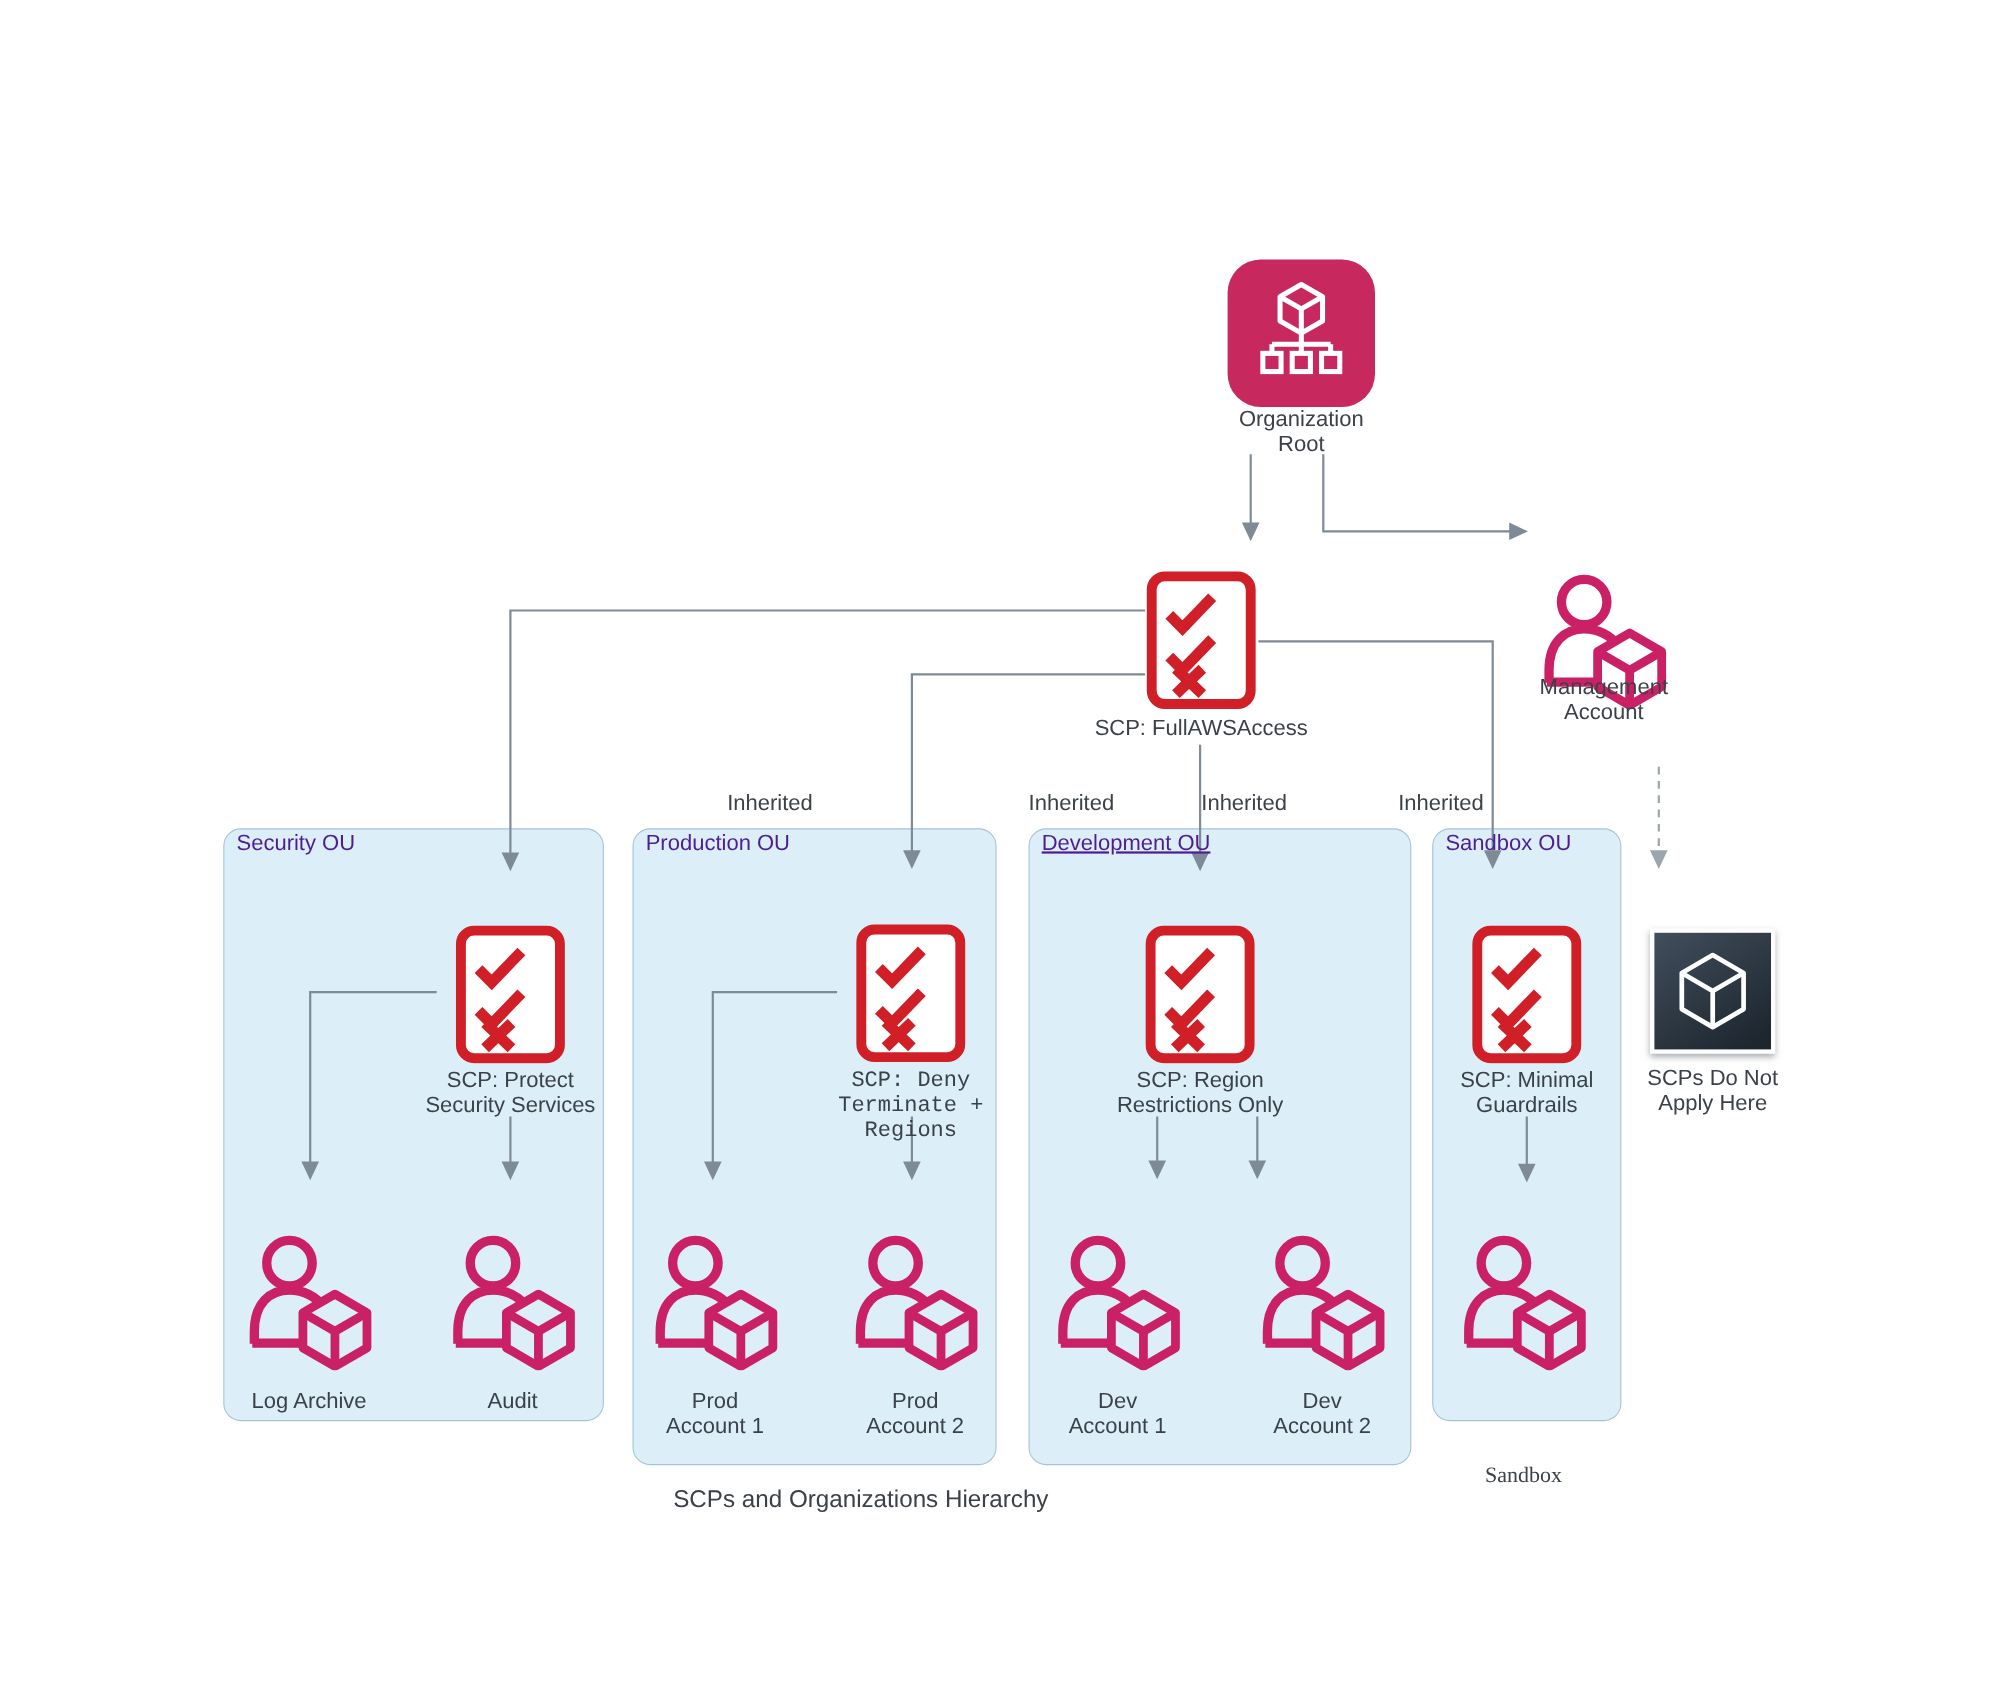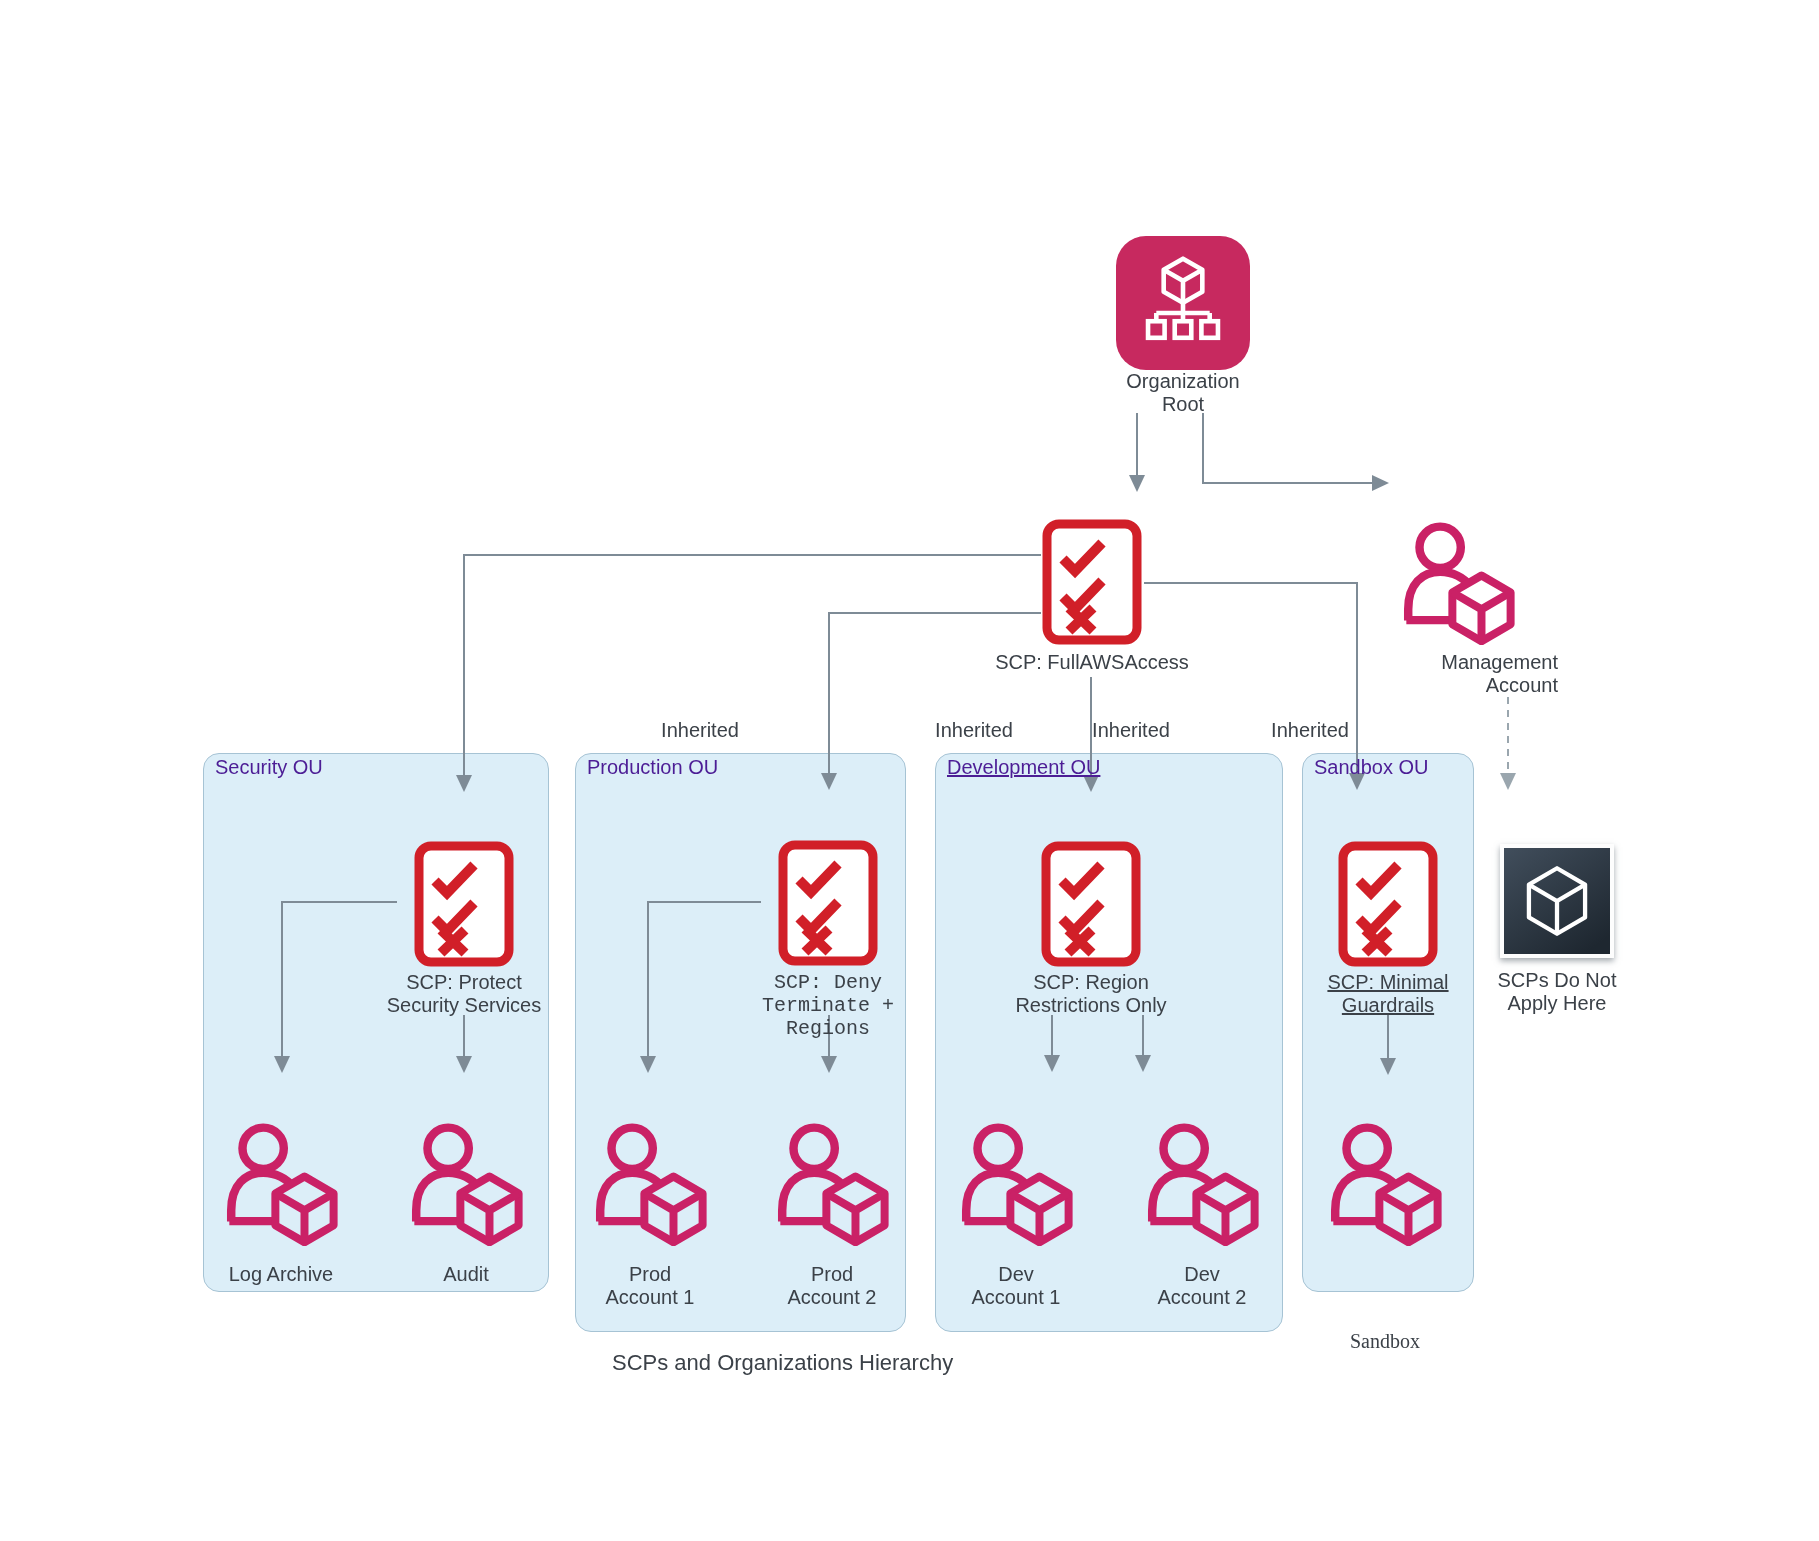--- a/index.html
+++ b/index.html
@@ -108,21 +108,21 @@
 Root</div>
 
   <svg class="icon" style="left:1042px;top:519px;" width="100" height="126">
       <use href="#sym-scp"></use>
     </svg>
   <div class="lbl" style="left:952px;top:651px;width:280px;">SCP: FullAWSAccess</div>
 
   <svg class="icon" style="left:1396px;top:521px;--cubebg:#ffffff;" width="124" height="124">
       <use href="#sym-account"></use>
     </svg>
-  <div class="lbl" style="left:1358px;top:651px;width:200px;text-align:right;">Management
+  <div class="lbl" style="left:1358px;top:614px;width:200px;">Management
 Account</div>
 
   <div class="lbl" style="left:640px;top:719px;width:120px;">Inherited</div>
   <div class="lbl" style="left:914px;top:719px;width:120px;">Inherited</div>
   <div class="lbl" style="left:1071px;top:719px;width:120px;">Inherited</div>
   <div class="lbl" style="left:1250px;top:719px;width:120px;">Inherited</div>
 
   <svg class="icon" style="left:414px;top:841px;" width="100" height="126">
       <use href="#sym-scp"></use>
     </svg>
@@ -135,21 +135,21 @@
   <svg class="icon" style="left:1338px;top:841px;" width="100" height="126">
       <use href="#sym-scp"></use>
     </svg>
 
   <div class="lbl" style="left:354px;top:971px;width:220px;">SCP: Protect
 Security Services</div>
   <div class="lbl" style="left:718px;top:971px;width:220px;font-family:Liberation Mono, monospace;">SCP: Deny
 Terminate + Regions</div>
   <div class="lbl" style="left:981px;top:971px;width:220px;">SCP: Region
 Restrictions Only</div>
-  <div class="lbl" style="left:1278px;top:971px;width:220px;text-decoration:underline;">SCP: Minimal
+  <div class="lbl" style="left:1278px;top:971px;width:220px;">SCP: Minimal
 Guardrails</div>
 
   <svg class="icon" style="left:219px;top:1122px;" width="124" height="124">
       <use href="#sym-account"></use>
     </svg>
   <svg class="icon" style="left:404px;top:1122px;" width="124" height="124">
       <use href="#sym-account"></use>
     </svg>
   <svg class="icon" style="left:588px;top:1122px;" width="124" height="124">
       <use href="#sym-account"></use>

